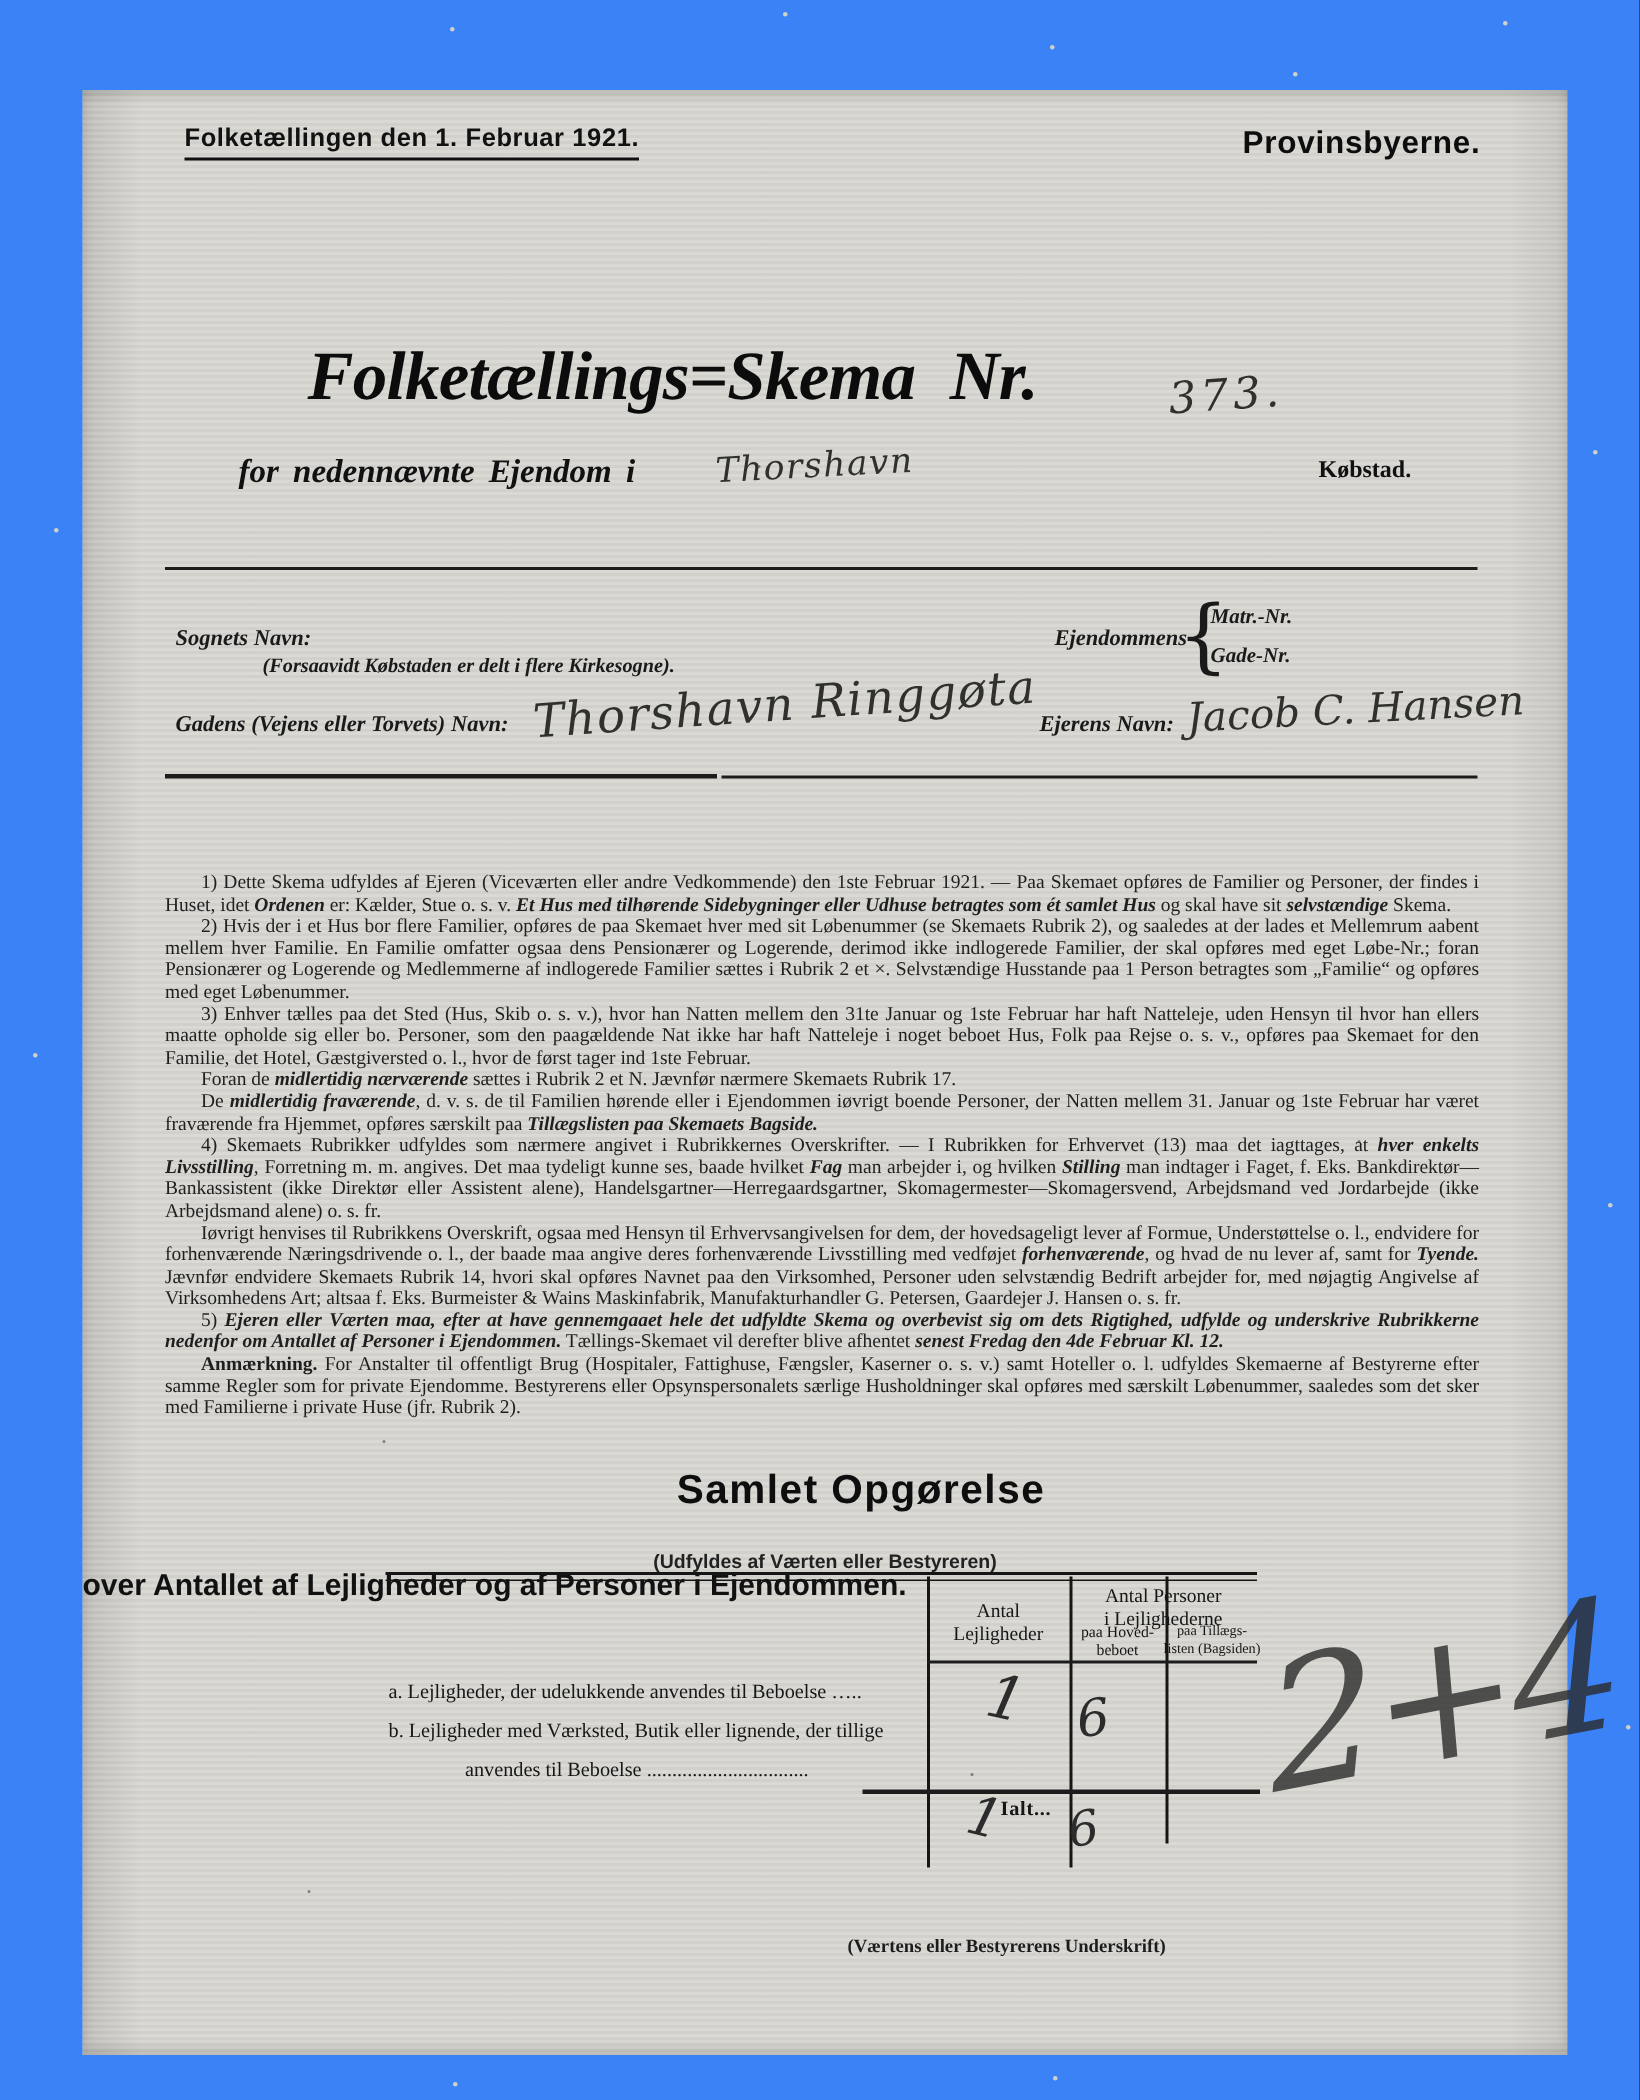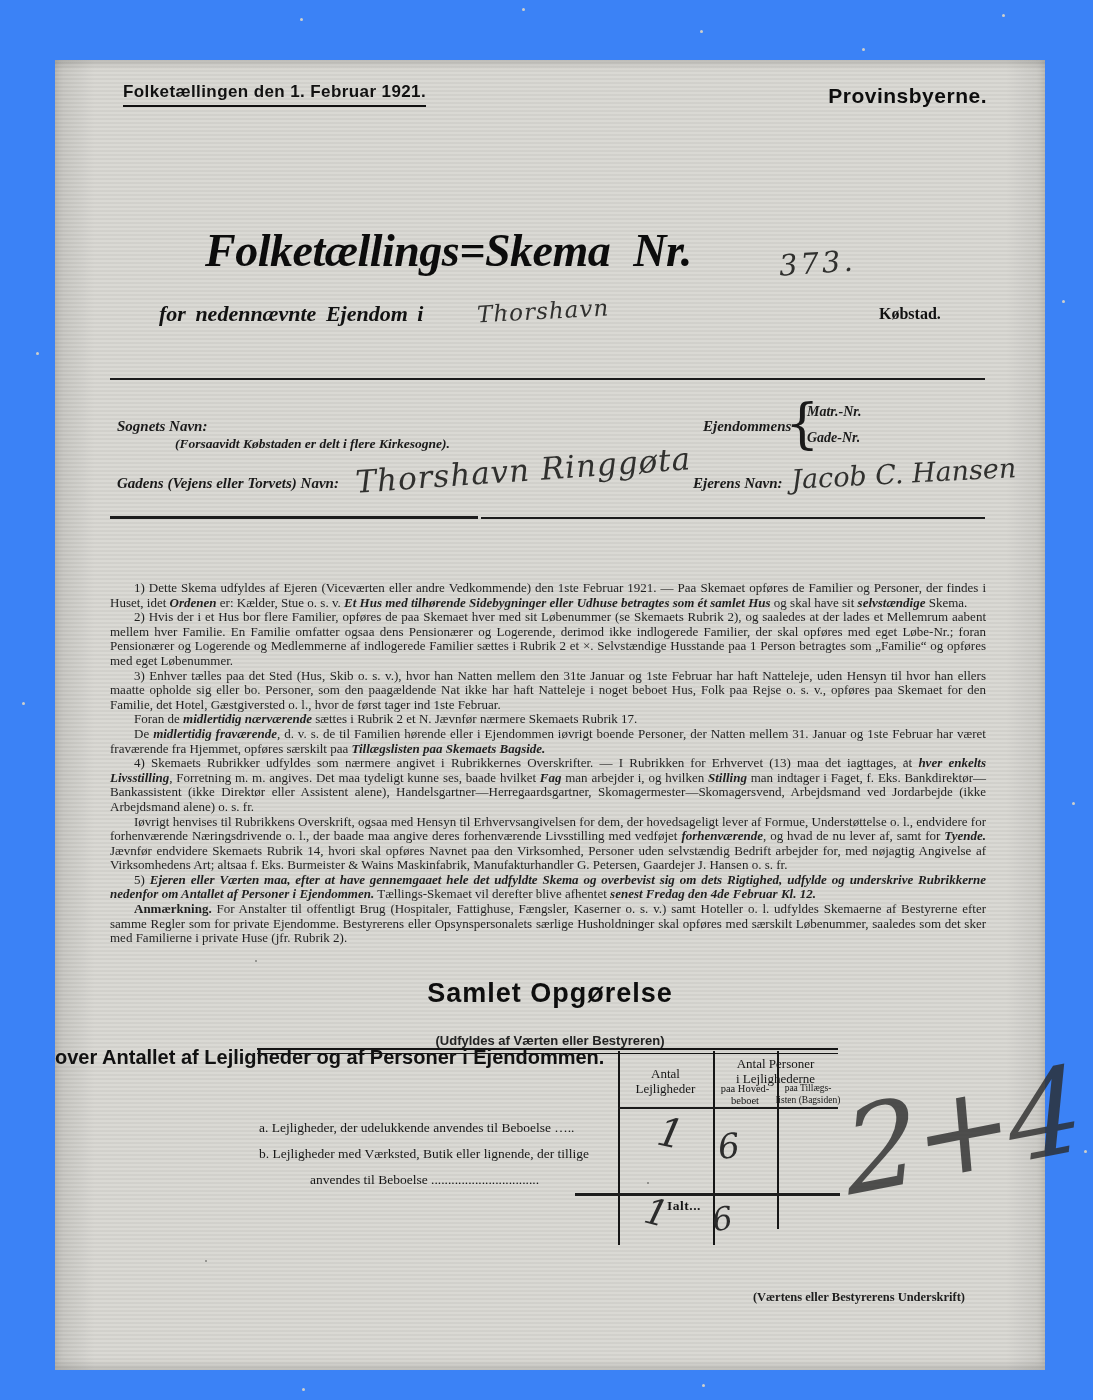--- a/index.html
+++ b/index.html
@@ -26,33 +26,33 @@
   .sub-hw{left:422px;top:238px;font-size:23px;transform:rotate(-3deg);letter-spacing:1px;}
   .sub-right{left:824px;top:245px;font-size:16px;font-weight:bold;color:#111;}
   .rule{position:absolute;background:#1c1c1c;}
   .lbl{font-weight:bold;font-style:italic;color:#1a1a1a;text-align:right;}
   .rules-head{left:0;top:487px;width:990px;text-align:center;font-size:27px;font-weight:bold;color:#0c0c0c;letter-spacing:1px;}
   .rules-body{left:55px;top:521px;width:876px;font-size:13px;line-height:14.6px;
               text-align:justify;color:#1f1f1f;}
   .rules-body p{margin:0;text-indent:24px;}
   .rules-body .em{font-style:italic;font-weight:bold;margin-top:44px;}
   .rules-body .b{font-weight:bold;}
-  .sum-title{left:0;top:918px;width:990px;text-align:center;font-size:27px;font-weight:bold;color:#0e0e0e;letter-spacing:1px;}
+  .sum-title{left:0;top:918px;width:990px;text-align:center;font-size:27px;font-weight:bold;color:#0e0e0e;letter-spacing:1px;padding-left:24px;}
   .sum-sub{left:0;top:949px;width:990px;text-align:left;font-size:20px;font-weight:bold;color:#111;margin-top:37px;}
   .sum-note{left:0;top:973px;width:990px;text-align:center;font-size:13px;font-weight:bold;color:#222;}
   .tbl-toprule{left:202px;top:988px;width:581px;height:3px;border-top:2px solid #151515;border-bottom:1.5px solid #151515;background:transparent;}
   .vline{position:absolute;width:2px;background:#161616;}
   .th{position:absolute;text-align:center;font-size:13px;color:#161616;line-height:15px;}
   .th-small{font-size:10.5px;line-height:11.5px;}
   .rowtxt{position:absolute;font-size:13.5px;color:#161616;white-space:nowrap;}
   .ialt{font-weight:bold;letter-spacing:0.5px;}
   .hw-num{position:absolute;font-family:"DejaVu Serif",serif;font-style:italic;color:#2c2c2c;}
   .big-hw{left:788px;top:1002px;font-size:118px;transform:rotate(-11deg) skewX(-6deg);
           color:rgba(42,42,42,0.8);letter-spacing:-4px;}
-  .sig-note{left:510px;top:1230px;width:400px;text-align:right;font-size:12.5px;font-weight:bold;color:#1d1d1d;}
+  .sig-note{left:510px;top:1230px;width:400px;text-align:left;font-size:12.5px;font-weight:bold;color:#1d1d1d;}
   .speck{position:absolute;border-radius:50%;}
   .wspeck{background:#cfcfcb;width:3px;height:3px;}
   .dspeck{background:rgba(20,20,20,0.45);width:2px;height:2px;}
   .brace{font-size:54px;font-weight:400;color:#1a1a1a;font-family:"DejaVu Serif",serif;}
 </style>
 </head>
 <body>
 
 <div class="canvas">
 

